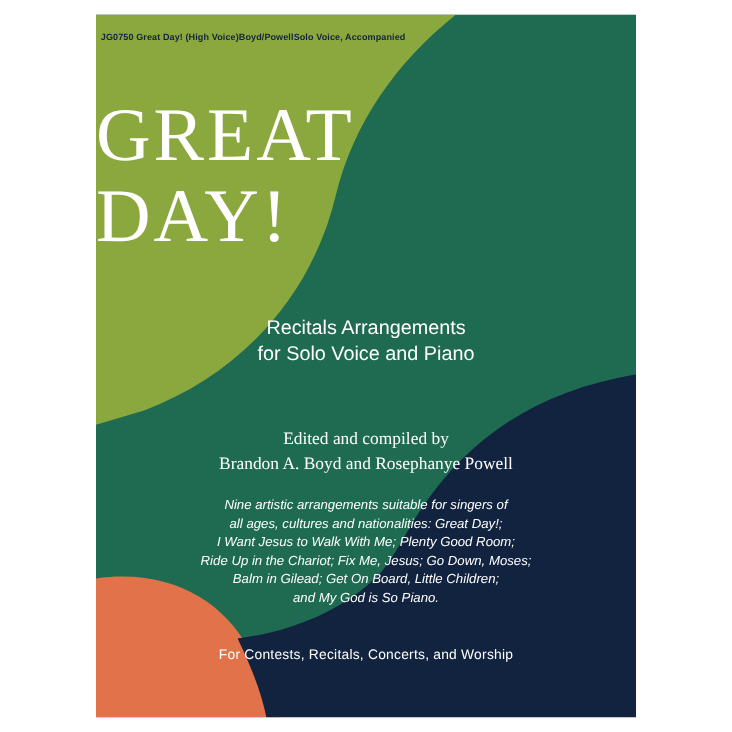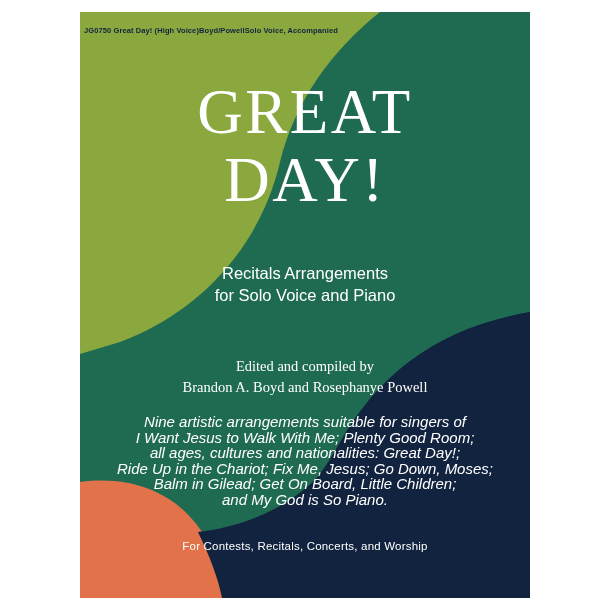--- a/index.html
+++ b/index.html
@@ -57,21 +57,21 @@
     white-space: nowrap;
   }
   .header-item.left { margin-left: 16px; }
   .header-item.right { margin-right: 14px; }
 
   .title-block {
     position: absolute;
     left: 80px;
     top: 78px;
     width: 450px;
-    text-align: center;
+    text-align: left;
     z-index: 6;
   }
   .title-line {
     font-family: "Liberation Serif", serif;
     color: #ffffff;
     font-size: 63px;
     line-height: 68px;
     letter-spacing: 2.5px;
     font-weight: normal;
   }
@@ -103,21 +103,21 @@
 
   .desc-block {
     position: absolute;
     left: 80px;
     top: 414px;
     width: 450px;
     text-align: center;
     z-index: 6;
     color: #ffffff;
     font-style: italic;
-    font-size: 15px;
+    font-size: 11px;
     line-height: 15.5px;
   }
 
   .footer-block {
     position: absolute;
     left: 80px;
     top: 540px;
     width: 450px;
     text-align: center;
     z-index: 6;
@@ -163,22 +163,22 @@
     <div>for Solo Voice and Piano</div>
   </div>
 
   <div class="editors-block">
     <div>Edited and compiled by</div>
     <div>Brandon A. Boyd and Rosephanye Powell</div>
   </div>
 
   <div class="desc-block">
     <div>Nine artistic arrangements suitable for singers of</div>
+    <div>all ages, cultures and nationalities: Great Day!;</div>
     <div>I Want Jesus to Walk With Me; Plenty Good Room;</div>
-    <div>all ages, cultures and nationalities: Great Day!;</div>
     <div>Ride Up in the Chariot; Fix Me, Jesus; Go Down, Moses;</div>
     <div>Balm in Gilead; Get On Board, Little Children;</div>
     <div>and My God is So Piano.</div>
   </div>
 
   <div class="footer-block">For Contests, Recitals, Concerts, and Worship</div>
 
 </div>
 
 </body></html>

